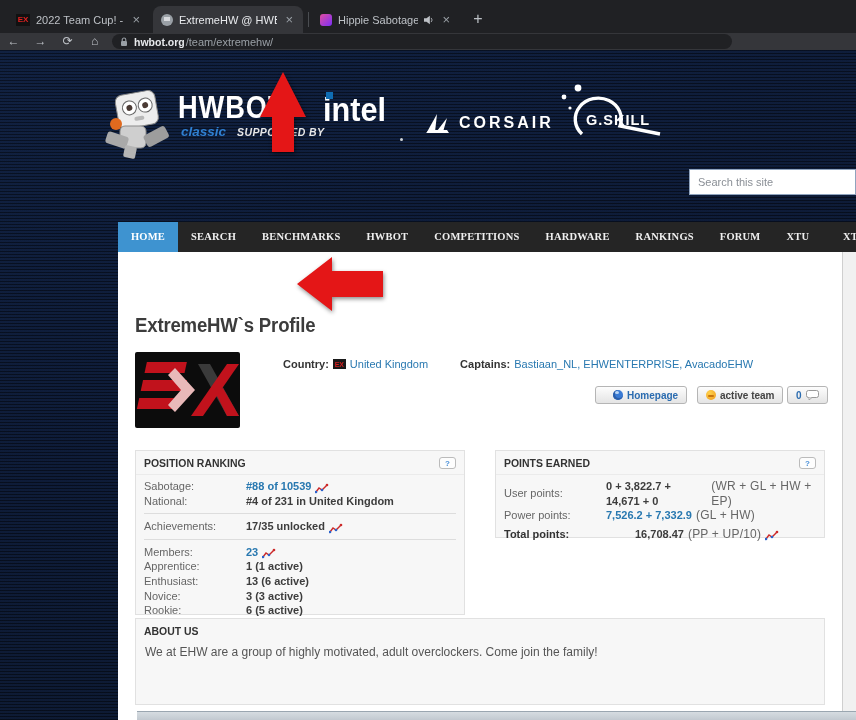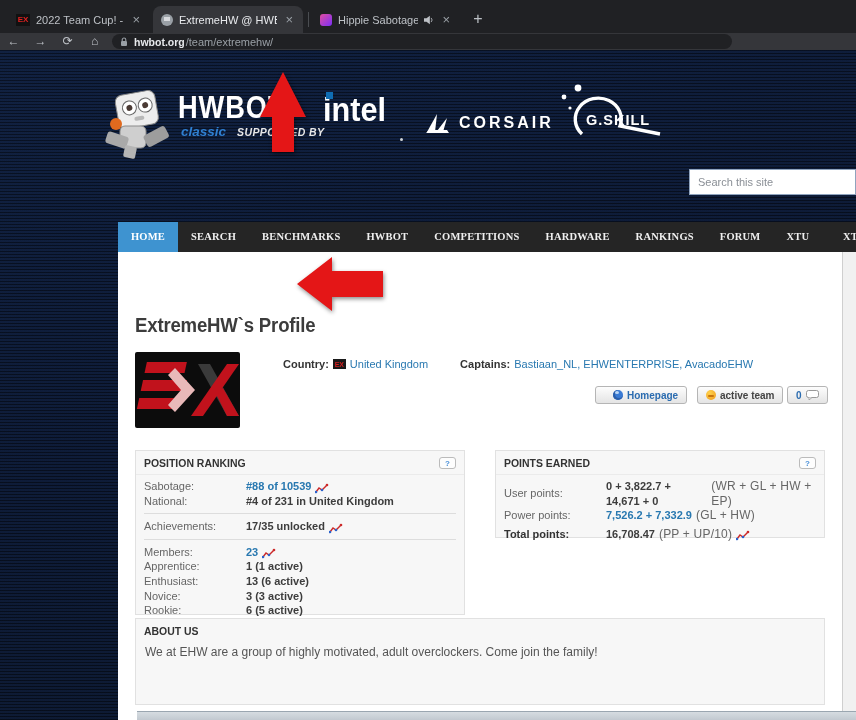--- a/index.html
+++ b/index.html
@@ -343,21 +343,21 @@
               <span class="suffix">(WR + GL + HW + EP)</span>
             </span>
           </div>
           <div class="prow">
             <span class="plabel">Power points:</span>
             <span class="pvalue linkval">
               <span>7,526.2 + 7,332.9</span>
               <span class="suffix">(GL + HW)</span>
             </span>
           </div>
-          <div class="prow" style="margin-top:4px;">
+          <div class="prow" style="margin-top:4px;gap:29px;">
             <span class="plabel" style="font-weight:bold; color:#333;">Total points:</span>
             <span class="pvalue">
               <span>16,708.47</span>
               <span class="suffix">(PP + UP/10)</span>
               <svg width="14" height="11" viewBox="0 0 14 11">
                 <polyline points="1,9 4,5 7,7 12,2" stroke="#cc2a2a" stroke-width="1.4" fill="none"></polyline>
                 <circle cx="1" cy="9" r="1.3" fill="#2a62cc"></circle>
                   <circle cx="7" cy="7" r="1.3" fill="#2a62cc"></circle>
                   <circle cx="12" cy="2" r="1.3" fill="#cc2a2a"></circle>
               </svg>

